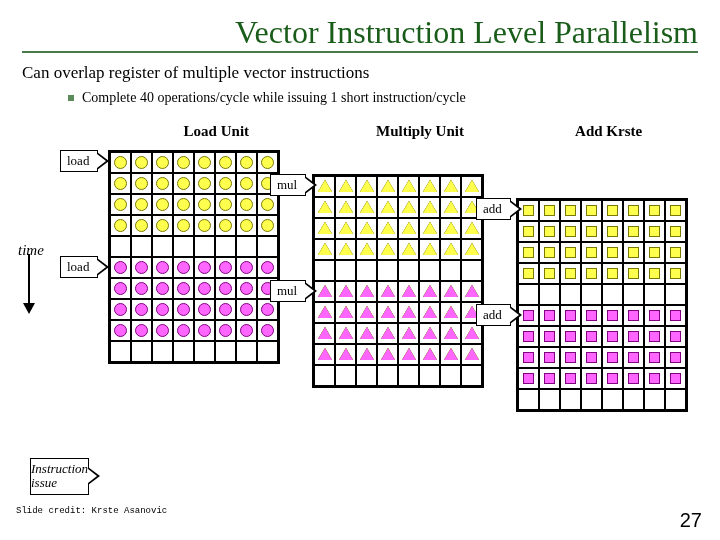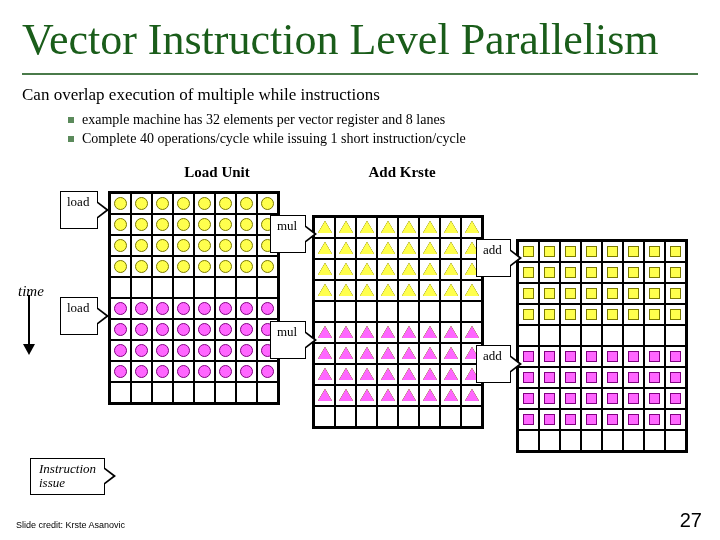--- a/index.html
+++ b/index.html
@@ -7,24 +7,25 @@
     width: 720px; height: 540px;
     font-family: Georgia, 'Times New Roman', serif;
     background: #fff;
     position: relative;
     overflow: hidden;
   }
   .slide {
     padding: 14px 22px 0 22px;
   }
   .title {
-    font-size: 44px;
+    font-size: 32px;
     color: #1a5d1a;
     font-weight: normal;
-    margin-bottom: 8px;
+    margin-bottom: 0;
+    text-align: right;
   }
   .rule {
     height: 2px;
     background: #4a7a4a;
     margin-bottom: 10px;
   }
   .intro {
     font-size: 17px;
     color: #000;
     margin-bottom: 6px;
@@ -64,21 +65,21 @@
     position: relative;
     margin-top: 4px;
     height: 280px;
   }
   
   .arrow {
     position: absolute;
     background: #fff;
     border: 1.5px solid #000;
     font-size: 13px;
-    padding: 2px 8px 18px 6px;
+    padding: 2px 8px 2px 6px;
     white-space: nowrap;
   }
   .arrow::after {
     content: "";
     position: absolute;
     right: -12px;
     top: 50%;
     transform: translateY(-50%);
     width: 0; height: 0;
     border-top: 9px solid transparent;
@@ -168,21 +169,21 @@
   .circ.pur { background: #ff66ff; border-color: #800080; }
   .tri.pur  { border-bottom-color: #ff66ff; }
   .sq.pur   { background: #ff66ff; border-color: #800080; }
 
   .instr-box {
     position: absolute;
     border: 1.5px solid #000;
     font-style: italic;
     font-size: 13px;
     background: #fff;
-    padding: 3px 8px;
+    padding: 3px 0;
     line-height: 1.1;
   }
   .instr-box::after {
     content: "";
     position: absolute;
     right: -12px; top: 50%;
     transform: translateY(-50%);
     width: 0; height: 0;
     border-top: 9px solid transparent;
     border-bottom: 9px solid transparent;
@@ -194,47 +195,47 @@
     right: -9px; top: 50%;
     transform: translateY(-50%);
     width: 0; height: 0;
     border-top: 7px solid transparent;
     border-bottom: 7px solid transparent;
     border-left: 9px solid #fff;
     z-index: 1;
   }
   .credit {
     position: absolute;
-    left: 16px; bottom: 10px;
+    left: 16px; bottom: 24px;
     font-size: 9px;
-    font-family: Liberation Sans, sans-serif;
+    font-family: Liberation Mono, monospace;
     color: #000;
   }
   .pagenum {
     position: absolute;
     right: 18px; bottom: 8px;
     font-size: 20px;
     font-family: Arial, sans-serif;
     color: #000;
   }
 </style>
 </head>
 <body>
 
 <div class="slide">
   <h1 class="title">Vector Instruction Level Parallelism</h1>
   <div class="rule"></div>
-  <div class="intro">Can overlap execution of multiple while instructions</div>
+  <div class="intro">Can overlap register of multiple vector instructions</div>
   <ul class="bullets">
-    <li>example machine has 32 elements per vector register and 8 lanes</li>
     <li>Complete 40 operations/cycle while issuing 1 short instruction/cycle</li>
   </ul>
 
   <div class="unit-headers">
     <div class="uh-load">Load Unit</div>
+    <div class="uh-mul">Multiply Unit</div>
     <div class="uh-add">Add Krste</div>
   </div>
 
   <div class="diagram-area">
 
     <div class="time-label"><em>time</em></div>
     <div class="time-arrow"></div>
 
     <div class="grid" id="grid-load" style="left:86px; top:6px;">
         <div class="row">

